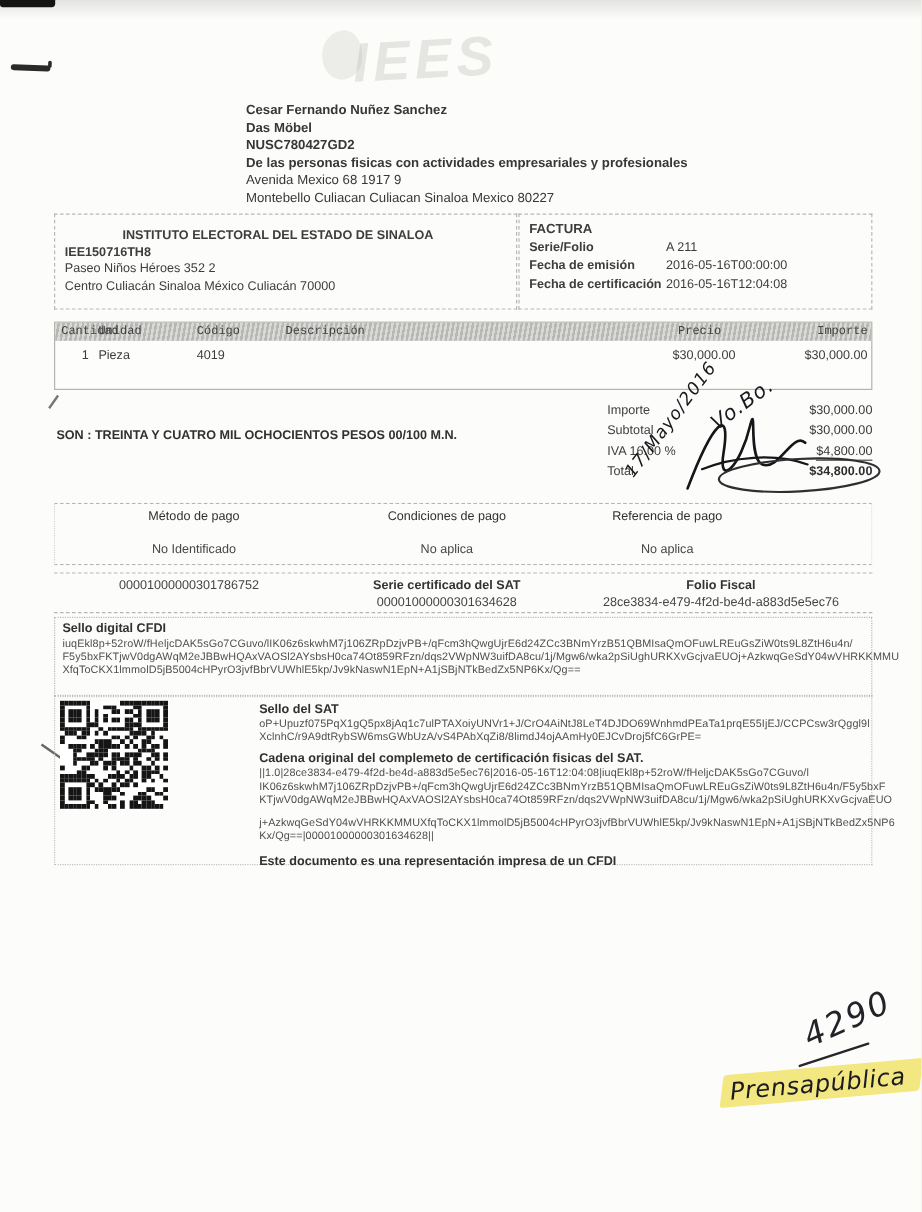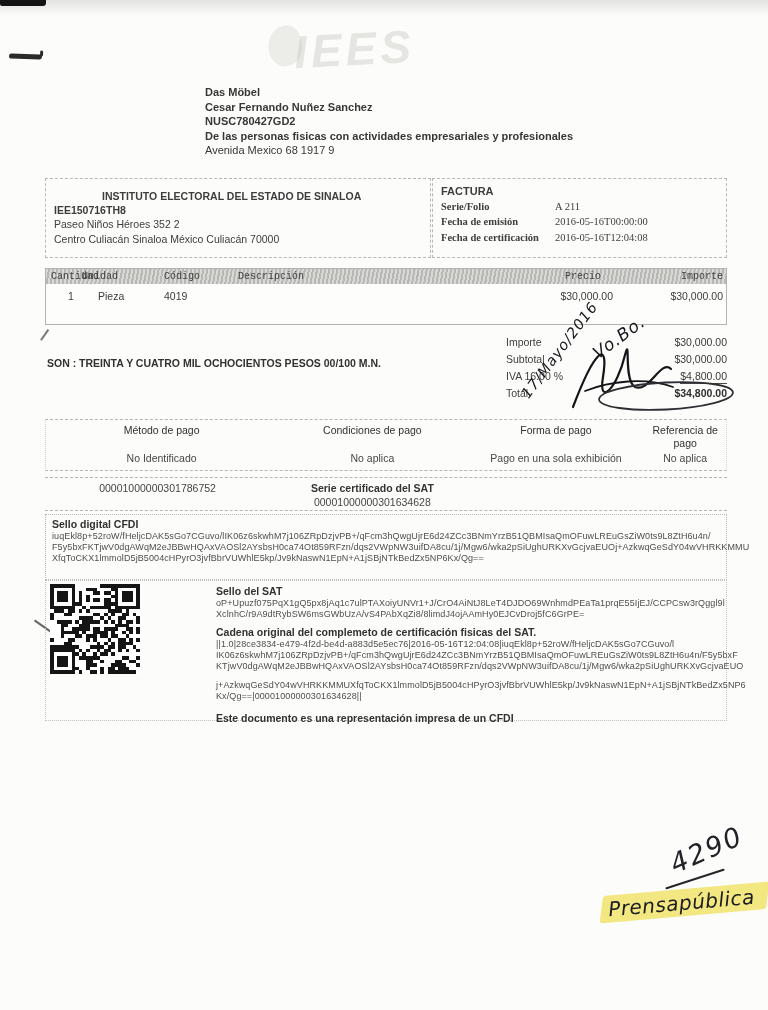--- a/index.html
+++ b/index.html
@@ -25,37 +25,37 @@
   .issuer{position:absolute;left:205px;top:85px;font-size:11px;line-height:14.6px;color:#373737;}
 
   
   .client-box{position:absolute;left:45px;top:178px;width:386px;height:80px;box-sizing:border-box;
         border:1px dashed #b8b8b4;padding:4px 8px;font-size:10.5px;color:#3d3d3d;}
   .client-box .title{font-size:11px;}
   .client-box .name{margin-top:6px;padding-left:48px;}
   .client-box div{line-height:14.2px;}
   .factura-box{position:absolute;left:432px;top:178px;width:295px;height:80px;box-sizing:border-box;
         border:1px dashed #b8b8b4;padding:4px 8px;font-size:10.5px;color:#3d3d3d;}
-  .f-row{position:relative;line-height:15.4px;white-space:nowrap;font-family:Liberation Serif, serif;}
+  .f-row{position:relative;line-height:15.4px;white-space:nowrap;}
   .f-row .lbl{font-weight:bold;}
   .f-row .val{position:absolute;left:114px;top:0;}
   .factura-box .title{font-size:11px;line-height:16px;}
 
   
   .items{position:absolute;left:45px;top:268px;width:682px;height:57px;box-sizing:border-box;
         border:1px solid #b3b3af;background:#fdfdfb;}
   .items-head{position:absolute;left:0;top:0;right:0;height:15px;background-color:#c1c1bd;
         background-image:repeating-linear-gradient(100deg,rgba(255,255,255,.38) 0 2px,rgba(0,0,0,.05) 2px 4px);
         font-size:10px;color:#424242;}
   .hc{position:absolute;top:1.5px;font-family:Liberation Mono, monospace;}
   .h0{left:5px;}.h1{left:36px;}.h2{left:118px;}.h3{left:192px;}
   .h4{left:470px;width:85px;text-align:right;}.h5{left:600px;width:77px;text-align:right;}
   .cell{position:absolute;top:21px;font-size:10.5px;color:#3c3c3c;}
   .c-cant{left:10px;width:30px;text-align:center;}
-  .c-unidad{left:52px;}
+  .c-unidad{left:36px;}
   .c-codigo{left:118px;width:46px;}
   .c-desc{left:192px;width:348px;font-size:10px;line-height:12.5px;}
   .c-precio{left:440px;width:127px;text-align:right;}
   .c-importe{left:575px;width:102px;text-align:right;}
 
   
   .son{position:absolute;left:47px;top:357px;font-size:10.5px;font-weight:bold;color:#313131;}
   .tl{position:absolute;left:506px;font-size:10.5px;color:#3e3e3e;}
   .tv{position:absolute;left:625px;width:102px;text-align:right;font-size:10.5px;color:#393939;}
   .r0{top:336px;}.r1{top:353px;}.r2{top:370px;}.r3{top:387px;}
@@ -116,25 +116,26 @@
 
   <div class="mark-a"></div>
   <div class="mark-b"></div>
   <div class="mark-c"></div>
   <div class="qr-slash"></div>
 
   <div class="watermark-blob"></div>
   <div class="watermark">IEES</div>
 
   <div class="issuer">
+    <div class="b">Cesar Fernando Nuñez Sanchez</div>
     <div class="b">Das Möbel</div>
-    <div class="b">Cesar Fernando Nuñez Sanchez</div>
     <div class="b">NUSC780427GD2</div>
     <div class="b">De las personas fisicas con actividades empresariales y profesionales</div>
     <div>Avenida Mexico 68 1917 9</div>
+    <div>Montebello Culiacan Culiacan Sinaloa Mexico 80227</div>
   </div>
 
   <div class="client-box">
     <div class="name b">INSTITUTO ELECTORAL DEL ESTADO DE SINALOA</div>
     <div class="b">IEE150716TH8</div>
     <div>Paseo Niños Héroes 352 2</div>
     <div>Centro Culiacán Sinaloa México Culiacán 70000</div>
   </div>
 
   <div class="factura-box">
@@ -193,36 +194,36 @@
   <div class="payment">
     <div class="pay-col">
       <div class="pay-label">Método de pago</div>
       <div class="pay-value">No Identificado</div>
     </div>
     <div class="pay-col">
       <div class="pay-label">Condiciones de pago</div>
       <div class="pay-value">No aplica</div>
     </div>
     <div class="pay-col">
-      <div class="pay-label">Forma de pago</div>
-      <div class="pay-value">Pago en una sola exhibición</div>
-    </div>
-    <div class="pay-col">
       <div class="pay-label">Referencia de pago</div>
       <div class="pay-value">No aplica</div>
     </div>
   </div>
 
   <div class="certs">
     <div class="cert-col">
       <div class="val">00001000000301786752</div>
     </div>
     <div class="cert-col">
       <div class="lbl">Serie certificado del SAT</div>
       <div class="val">00001000000301634628</div>
+    </div>
+    <div class="cert-col">
+      <div class="lbl">Folio Fiscal</div>
+      <div class="val">28ce3834-e479-4f2d-be4d-a883d5e5ec76</div>
     </div>
   </div>
 
   <div class="sello-cfdi">
     <div class="sec-label">Sello digital CFDI</div>
     <div class="mono-line">iuqEkl8p+52roW/fHeljcDAK5sGo7CGuvo/lIK06z6skwhM7j106ZRpDzjvPB+/qFcm3hQwgUjrE6d24ZCc3BNmYrzB51QBMIsaQmOFuwLREuGsZiW0ts9L8ZtH6u4n/</div>
     <div class="mono-line">F5y5bxFKTjwV0dgAWqM2eJBBwHQAxVAOSl2AYsbsH0ca74Ot859RFzn/dqs2VWpNW3uifDA8cu/1j/Mgw6/wka2pSiUghURKXvGcjvaEUOj+AzkwqGeSdY04wVHRKKMMU</div>
     <div class="mono-line">XfqToCKX1lmmolD5jB5004cHPyrO3jvfBbrVUWhlE5kp/Jv9kNaswN1EpN+A1jSBjNTkBedZx5NP6Kx/Qg==</div>
   </div>
 

